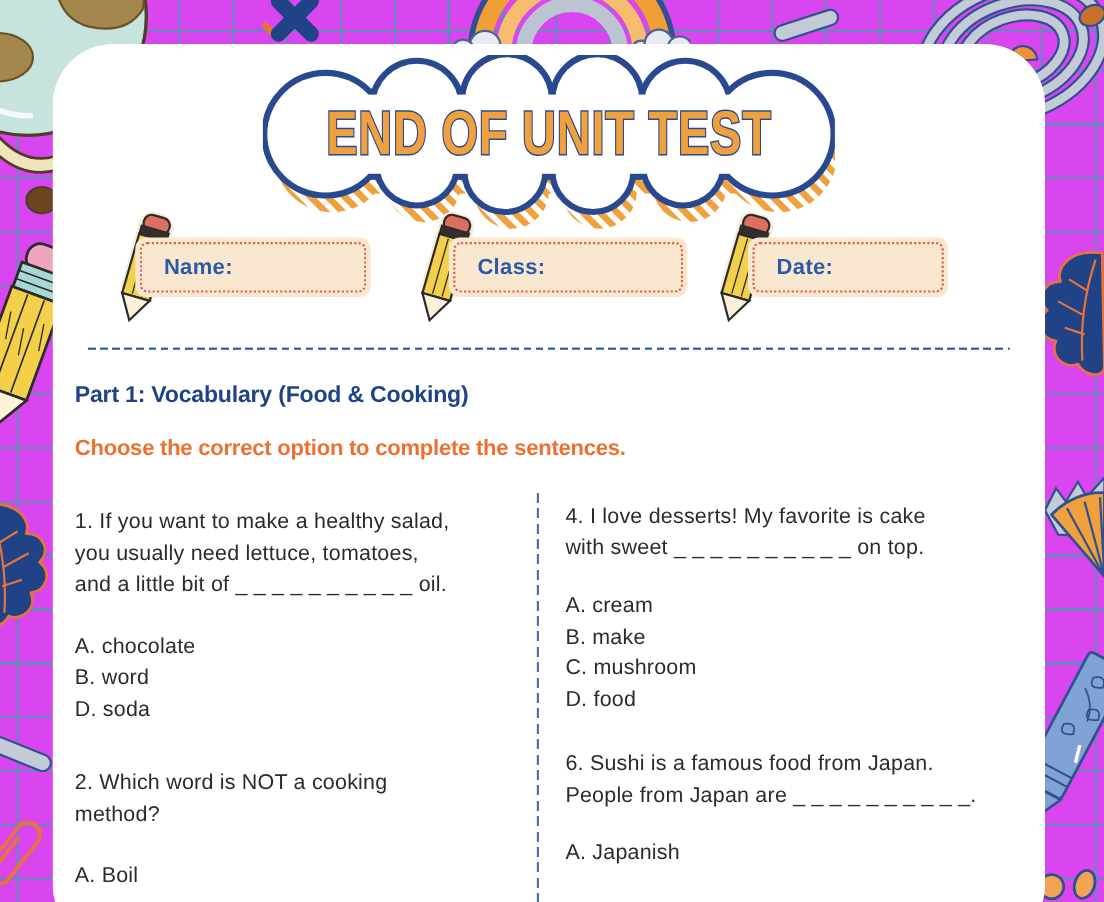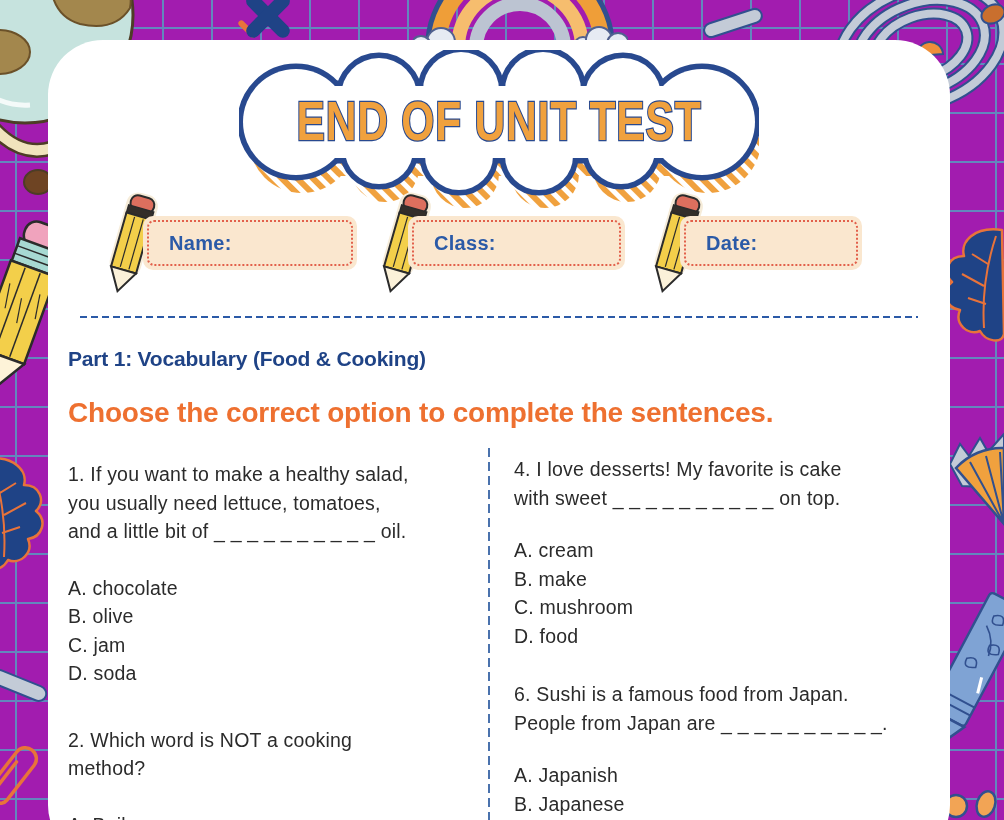--- a/index.html
+++ b/index.html
@@ -1,18 +1,18 @@
 <!DOCTYPE html>
 <html><head>
 <meta charset="utf-8">
 <style>
   html,body{margin:0;padding:0;}
   body{font-family:"Liberation Sans",sans-serif;}
   #screen{
-    position:relative;width:1004px;height:820px;overflow:hidden;background:#a21caf;
+    position:relative;width:1004px;height:820px;overflow:hidden;background:#d946ef;
   }
   
   #grid{
     position:absolute;inset:0;
     background-image:
       repeating-linear-gradient(90deg,#6288bd 0 2px,transparent 2px 49px),
       repeating-linear-gradient(0deg,#6288bd 0 2px,transparent 2px 49px);
     background-position:15px 29px;
   }
   .deco{position:absolute;z-index:1;}
@@ -39,21 +39,21 @@
   #rule{
     position:absolute;left:32px;top:276px;width:838px;height:2px;
     background:repeating-linear-gradient(90deg,#2b5aa7 0 7px,transparent 7px 11px);
   }
   #part1-heading{
     position:absolute;left:20px;top:307px;margin:0;
     font-size:21px;font-weight:700;color:#1f4386;letter-spacing:-0.2px;text-align:center;
   }
   #instruction{
     position:absolute;left:20px;top:357px;margin:0;
-    font-size:28px;font-weight:700;color:#ee7030;letter-spacing:-0.2px;
+    font-size:20px;font-weight:700;color:#ee7030;letter-spacing:-0.2px;
   }
   
   #qwrap{position:absolute;left:20px;top:408px;width:862px;bottom:-20px;}
   .col{position:absolute;font-size:19.5px;line-height:28.5px;color:#2b2b2b;letter-spacing:.2px;}
   #col-left{left:0;top:12px;width:402px;}
   #col-right{left:446px;top:7px;width:400px;}
   #vdivider{
     position:absolute;left:420px;top:0;bottom:0;width:2px;
     background:repeating-linear-gradient(180deg,#4a72ad 0 9px,transparent 9px 14px);
   }
@@ -212,21 +212,21 @@
       <g transform="rotate(16 27 52)">
         <rect x="11" y="0" width="32" height="84" rx="12" fill="#f6ecd9"></rect>
         <rect x="15" y="3" width="24" height="15" rx="7" fill="#dd6f5e" stroke="#2b2b2b" stroke-width="2"></rect>
         <rect x="14" y="15" width="26" height="9" fill="#332e29" stroke="#2b2b2b" stroke-width="1.5"></rect>
         <rect x="14" y="23" width="26" height="56" fill="#f3cf4a" stroke="#2b2b2b" stroke-width="2"></rect>
         <line x1="23" y1="25" x2="23" y2="77" stroke="#2b2b2b" stroke-width="1.2"></line>
         <line x1="32" y1="25" x2="32" y2="77" stroke="#2b2b2b" stroke-width="1.2"></line>
         <polygon points="14,79 40,79 27,101" fill="#fbf1d9" stroke="#2b2b2b" stroke-width="2"></polygon>
       </g>
     </svg>
-    <div class="fbox" style="left:95px;width:214px">
+    <div class="fbox" style="left:75px;width:214px">
       <div class="inner">
           <span class="flabel">Name:</span>
         </div>
     </div>
 
     <svg class="pencil" style="left:329px" viewBox="0 0 54 104">
       <g transform="rotate(16 27 52)">
         <rect x="11" y="0" width="32" height="84" rx="12" fill="#f6ecd9"></rect>
         <rect x="15" y="3" width="24" height="15" rx="7" fill="#dd6f5e" stroke="#2b2b2b" stroke-width="2"></rect>
         <rect x="14" y="15" width="26" height="9" fill="#332e29" stroke="#2b2b2b" stroke-width="1.5"></rect>
@@ -267,22 +267,21 @@
     <div id="qwrap">
       <div id="vdivider"></div>
 
       <div id="col-left" class="col">
         <div class="qblock">
           <div class="qline">1. If you want to make a healthy salad,</div>
           <div class="qline">you usually need lettuce, tomatoes,</div>
           <div class="qline">and a little bit of _ _ _ _ _ _ _ _ _ _ oil.</div>
           <div class="opts">
             <div class="qline">A. chocolate</div>
-            <div class="qline">B. olive</div>
-            <div class="qline">C. jam</div>
+            <div class="qline">B. word</div>
             <div class="qline">D. soda</div>
           </div>
         </div>
         <div class="qblock">
           <div class="qline">2. Which word is NOT a cooking</div>
           <div class="qline">method?</div>
           <div class="opts">
             <div class="qline">A. Boil</div>
           </div>
         </div>
@@ -297,19 +296,18 @@
             <div class="qline">B. make</div>
             <div class="qline">C. mushroom</div>
             <div class="qline">D. food</div>
           </div>
         </div>
         <div class="qblock">
           <div class="qline">6. Sushi is a famous food from Japan.</div>
           <div class="qline">People from Japan are _ _ _ _ _ _ _ _ _ _.</div>
           <div class="opts">
             <div class="qline">A. Japanish</div>
-            <div class="qline">B. Japanese</div>
           </div>
         </div>
       </div>
     </div>
   </div>
 </div>
 
 </body></html>

